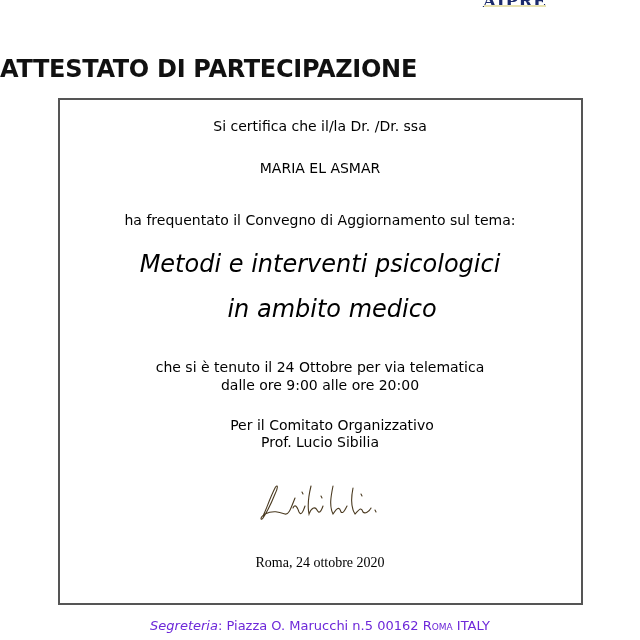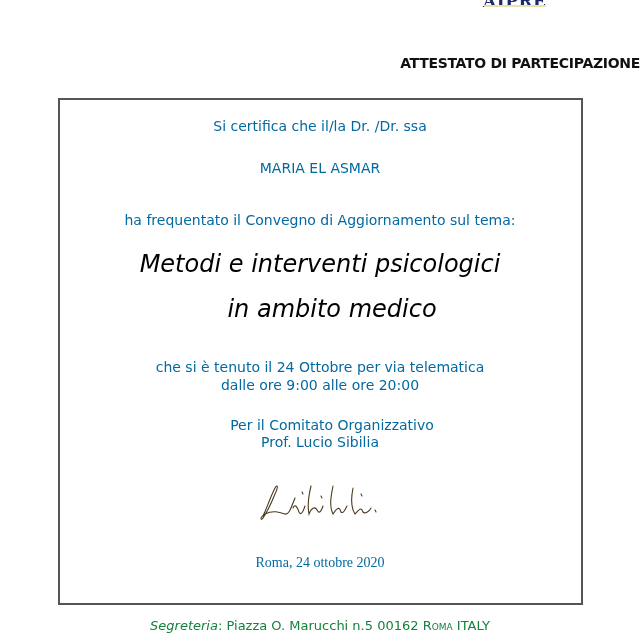--- a/index.html
+++ b/index.html
@@ -8,41 +8,41 @@
       font-family: "DejaVu Sans", sans-serif; color: #1a1a1a;
     }
     .logo {
       position: absolute; left: 483px; top: -9px; font-family: "DejaVu Serif", serif;
       font-weight: bold; font-size: 17px; color: #1b2a6b; letter-spacing: 0.5px;
     }
     .logo-sub {
       position: absolute; left: 484px; top: 5px; width: 62px; height: 2px; background: #e8e2b0;
     }
     .title {
-      position: absolute; top: 55px; left: 0; width: 640px; text-align: right;
-      font-family: "DejaVu Sans", sans-serif; font-weight: bold; font-size: 14px; color: #111;
+      position: absolute; top: 55px; left: 0; width: 640px; text-align: left;
+      font-family: "DejaVu Sans", sans-serif; font-weight: bold; font-size: 24px; color: #111;
       letter-spacing: -0.3px;
     }
     .frame {
       position: absolute; left: 58px; top: 98px; width: 521px; height: 503px;
       border: 2px solid #555;
     }
     .line {
-      position: absolute; left: 0; width: 640px; text-align: center; font-size: 14px; color: #0369a1;
+      position: absolute; left: 0; width: 640px; text-align: center; font-size: 14px; color: #000000;
     }
     .theme {
       position: absolute; left: 0; width: 640px; text-align: center;
       font-style: italic; font-size: 24px; color: #000000;
     }
     .signature {
       position: absolute; left: 255px; top: 478px; width: 135px; height: 48px;
     }
     .footer {
       position: absolute; left: 0; top: 618px; width: 640px; text-align: center;
-      font-size: 13px; color: #15803d;
+      font-size: 13px; color: #6d28d9;
     }
     .footer .it { font-style: italic; }
     .footer .sc { font-variant: small-caps; }
   </style>
 </head>
 <body>
 
 <div class="logo">AIPRE</div>
 <div class="logo-sub"></div>
 

